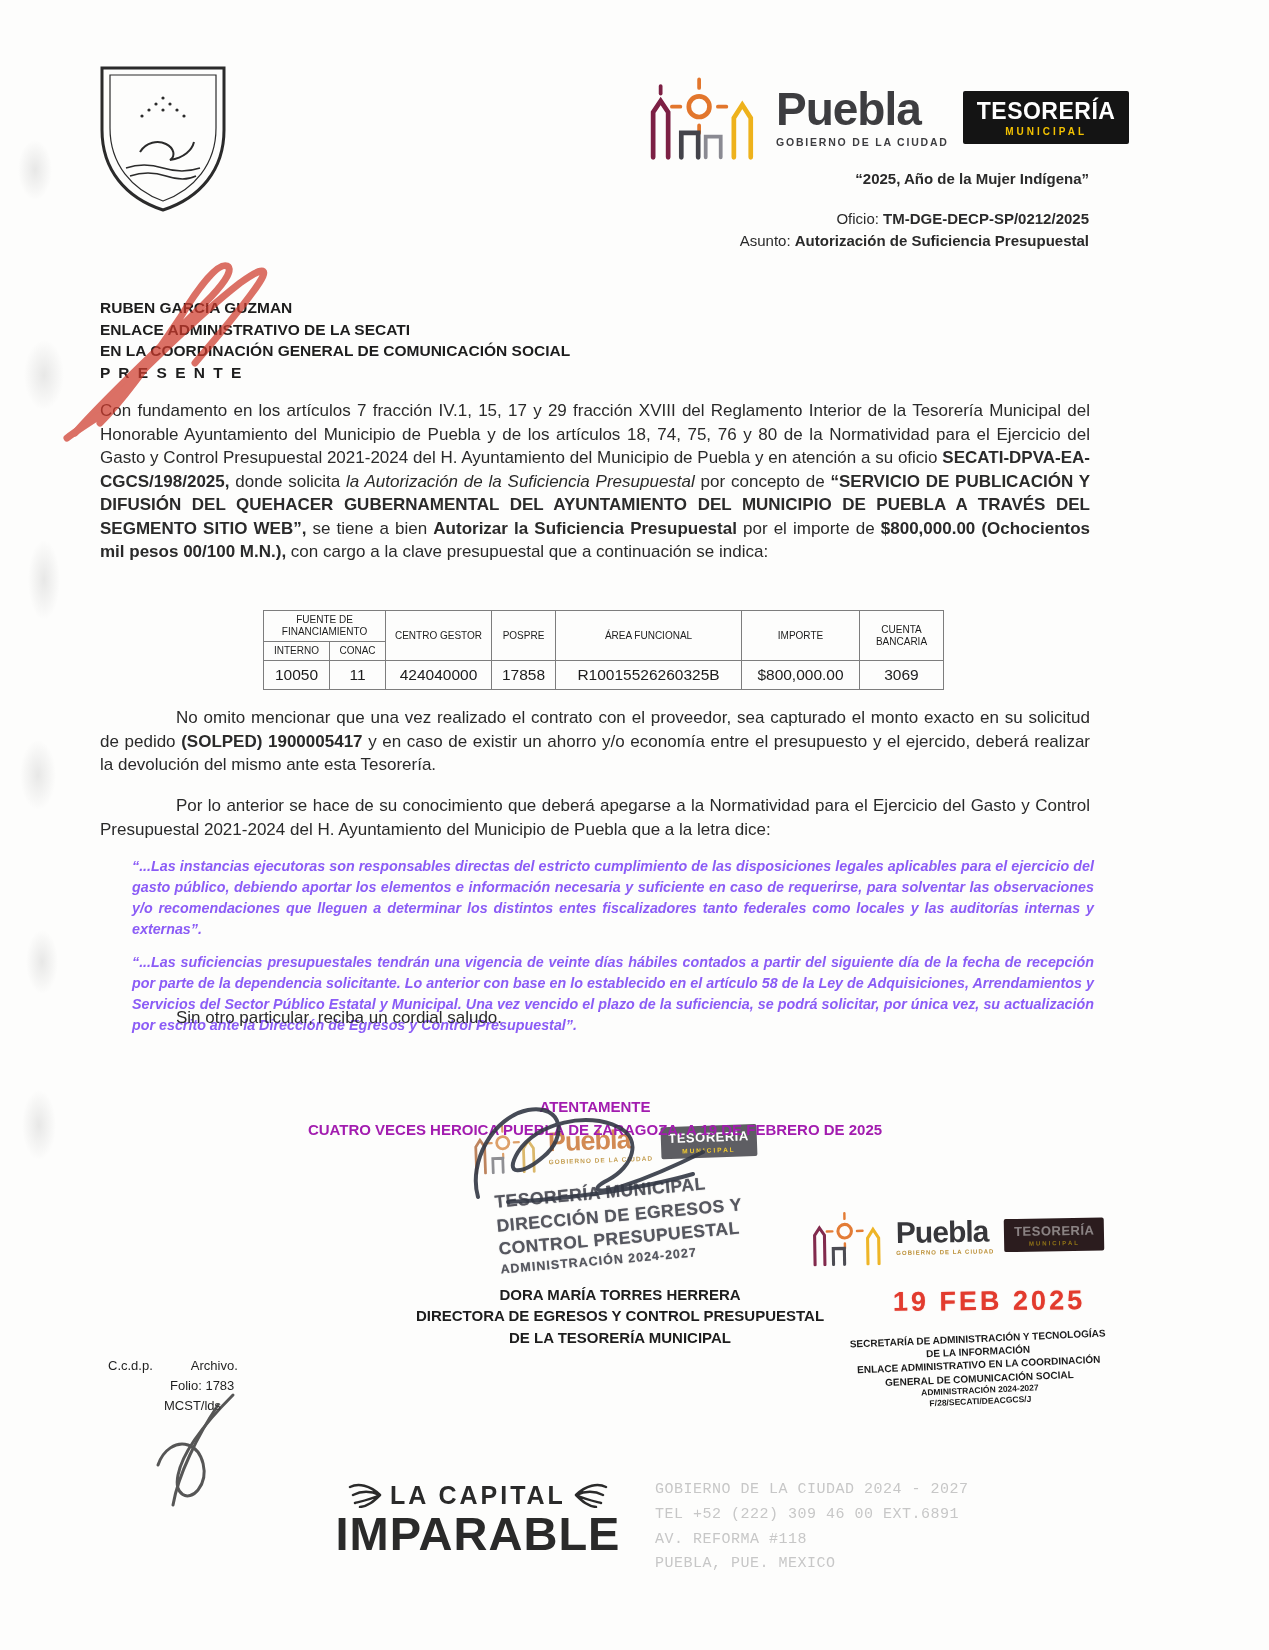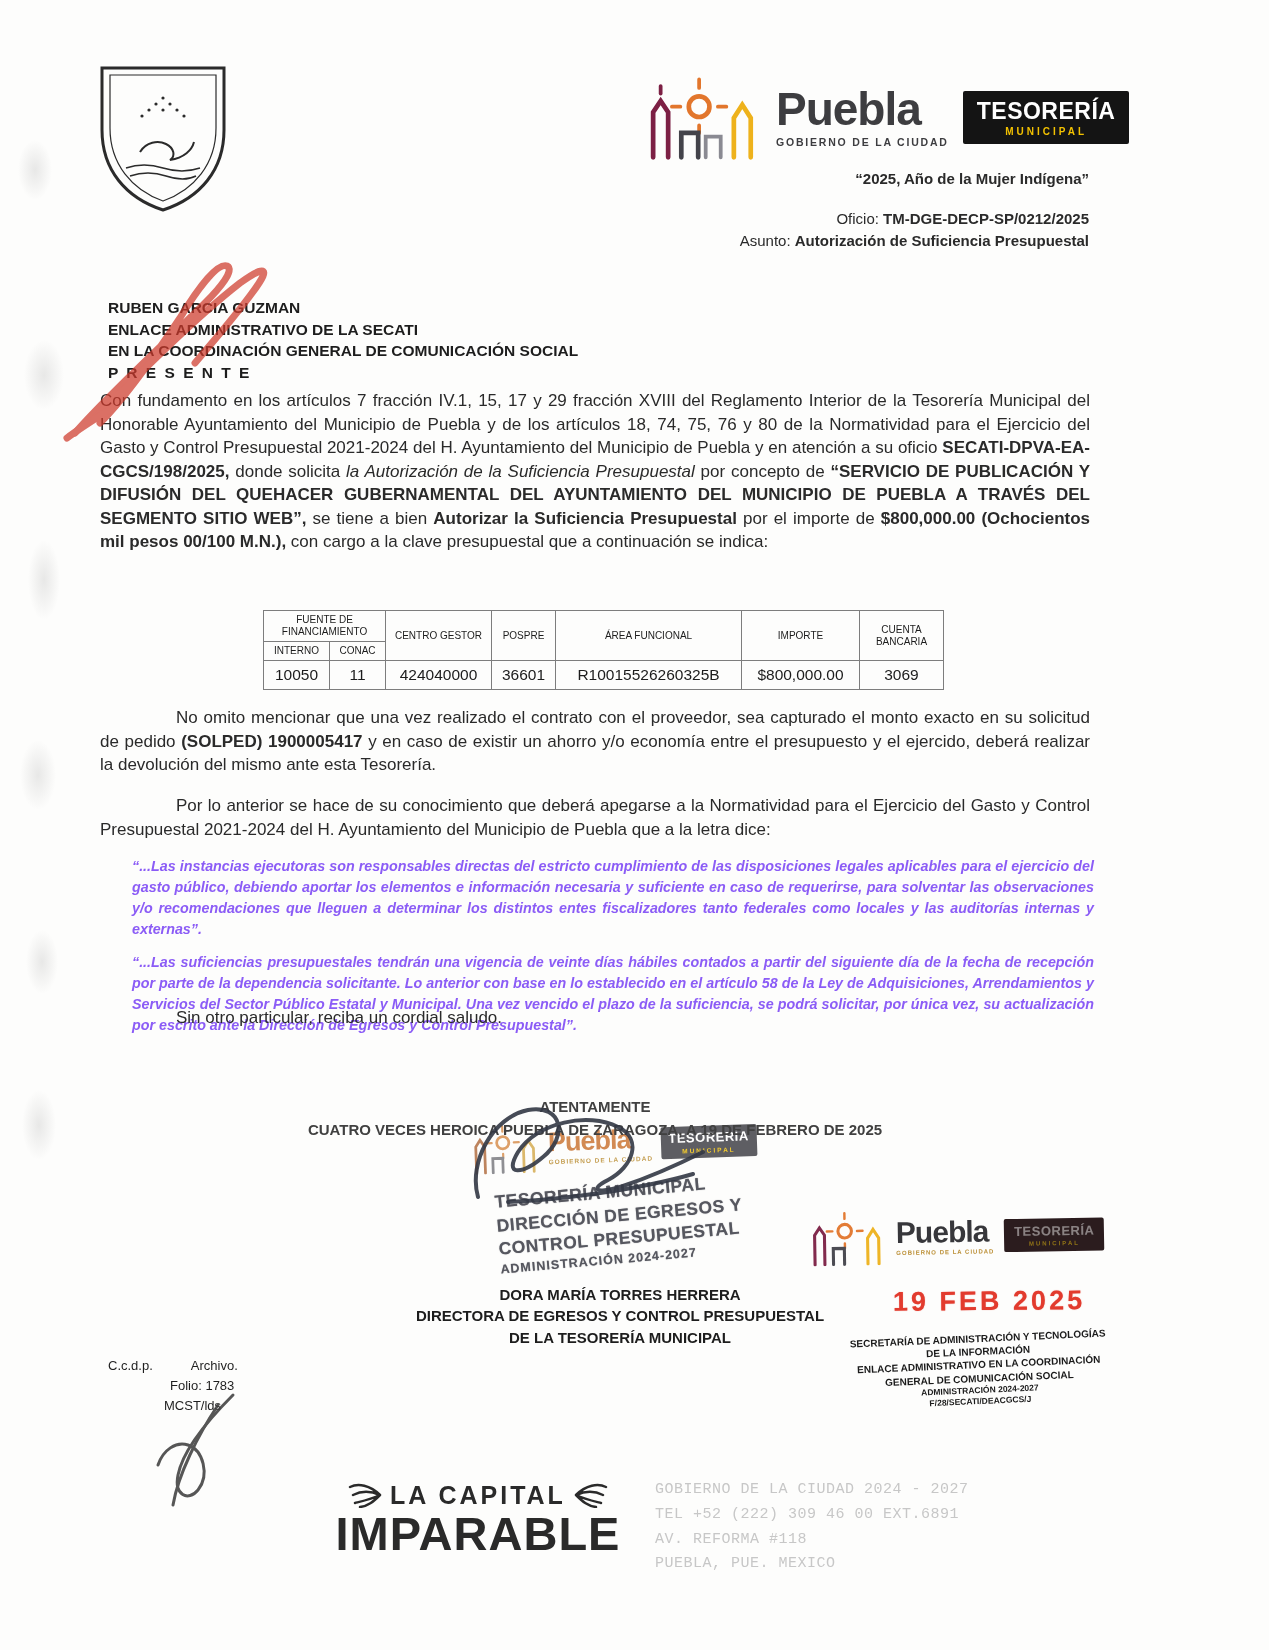--- a/index.html
+++ b/index.html
@@ -22,47 +22,47 @@
   .brand-word{display:flex;flex-direction:column;align-items:flex-start}
   .wordmark{font-size:46px;font-weight:bold;color:#3d3d40;letter-spacing:-1px;line-height:1}
   .tagline{font-size:10.5px;font-weight:bold;letter-spacing:1.8px;color:#3d3d40;margin-top:4px}
   .badge{background:#141414;color:#fff;padding:9px 14px 7px;text-align:center;border-radius:2px}
   .badge1{font-size:23px;font-weight:bold;letter-spacing:.5px;line-height:1}
   .badge2{font-size:10px;font-weight:bold;color:#f2c100;letter-spacing:3px;margin-top:3px}
 
   .slogan{position:absolute;right:180px;top:170px;font-size:15px;font-weight:bold;color:#2a2a2a}
   .ref-block{position:absolute;right:180px;top:208px;font-size:15px;text-align:right;line-height:1.45;color:#2a2a2a}
 
-  .recipient{position:absolute;left:108px;top:297px;font-weight:bold;font-size:15.5px;line-height:1.4;color:#1d1d1d}
+  .recipient{position:absolute;left:100px;top:297px;font-weight:bold;font-size:15.5px;line-height:1.4;color:#1d1d1d}
   .presente{letter-spacing:2px}
 
   .p{position:absolute;left:100px;width:990px;font-size:17px;line-height:23.5px;text-align:justify;color:#2a2a2a}
   .indent{text-indent:76px}
-  .p1{top:389px}
+  .p1{top:399px}
   .p2{top:706px}
   .p3{top:794px}
   .closing{top:1006px;text-align:left}
 
   .quote{position:absolute;left:132px;width:962px;font-size:14.3px;line-height:21px;
          font-weight:bold;font-style:italic;text-align:justify;color:#8b5cf6}
   .q1{top:856px}
   .q2{top:952px}
 
   
   .table-wrap{position:absolute;left:263px;top:610px}
   table{border-collapse:collapse}
   th,td{border:1px solid #7d7d7d;text-align:center;vertical-align:middle}
   th{font-size:10px;font-weight:normal;line-height:1.2;padding:3px 4px;color:#1c1c1c}
   td{font-size:15.5px;padding:5px 6px;color:#1c1c1c}
   .w-int{width:66px}.w-con{width:56px}.w-cg{width:106px}.w-pos{width:64px}
   .w-area{width:186px}.w-imp{width:118px}.w-cta{width:84px}
 
   
   .sig-head{position:absolute;left:100px;top:1096px;width:990px;text-align:center;
-            font-weight:bold;font-size:15px;line-height:1.5;color:#404040;z-index:3}
+            font-weight:bold;font-size:15px;line-height:1.5;color:#a21caf;z-index:3}
   .signer{position:absolute;left:250px;top:1284px;width:740px;text-align:center;
           font-weight:bold;font-size:15px;line-height:1.42;color:#1d1d1d;z-index:3}
 
   
   .stamp-center{position:absolute;left:468px;top:1120px;display:flex;align-items:center;gap:8px;
                 transform:rotate(-2deg);opacity:.82;z-index:2}
   .stamp-center .wordmark{font-size:27px;color:#c9722f}
   .stamp-center .tagline{font-size:6.5px;color:#b98b2e;margin-top:2px;letter-spacing:1px}
   .stamp-center .badge{padding:5px 8px 4px;background:#3c3c42}
   .stamp-center .badge1{font-size:13px}
@@ -203,21 +203,21 @@
         <tr>
           <th class="w-int">INTERNO</th>
           <th class="w-con">CONAC</th>
         </tr>
       </thead>
       <tbody>
         <tr>
           <td>10050</td>
           <td>11</td>
           <td>424040000</td>
-          <td>36601</td>
+          <td>17858</td>
           <td>R10015526260325B</td>
           <td>$800,000.00</td>
           <td>3069</td>
         </tr>
       </tbody>
     </table>
   </div>
 
   <p class="p p2 indent"><span>No omito mencionar que una vez realizado el contrato con el proveedor, sea capturado el monto exacto en su solicitud de pedido </span><span class="b">(SOLPED) 1900005417</span><span> y en caso de existir un ahorro y/o economía entre el presupuesto y el ejercido, deberá realizar la devolución del mismo ante esta Tesorería.</span></p>
   <p class="p p3 indent">Por lo anterior se hace de su conocimiento que deberá apegarse a la Normatividad para el Ejercicio del Gasto y Control Presupuestal 2021-2024 del H. Ayuntamiento del Municipio de Puebla que a la letra dice:</p>

